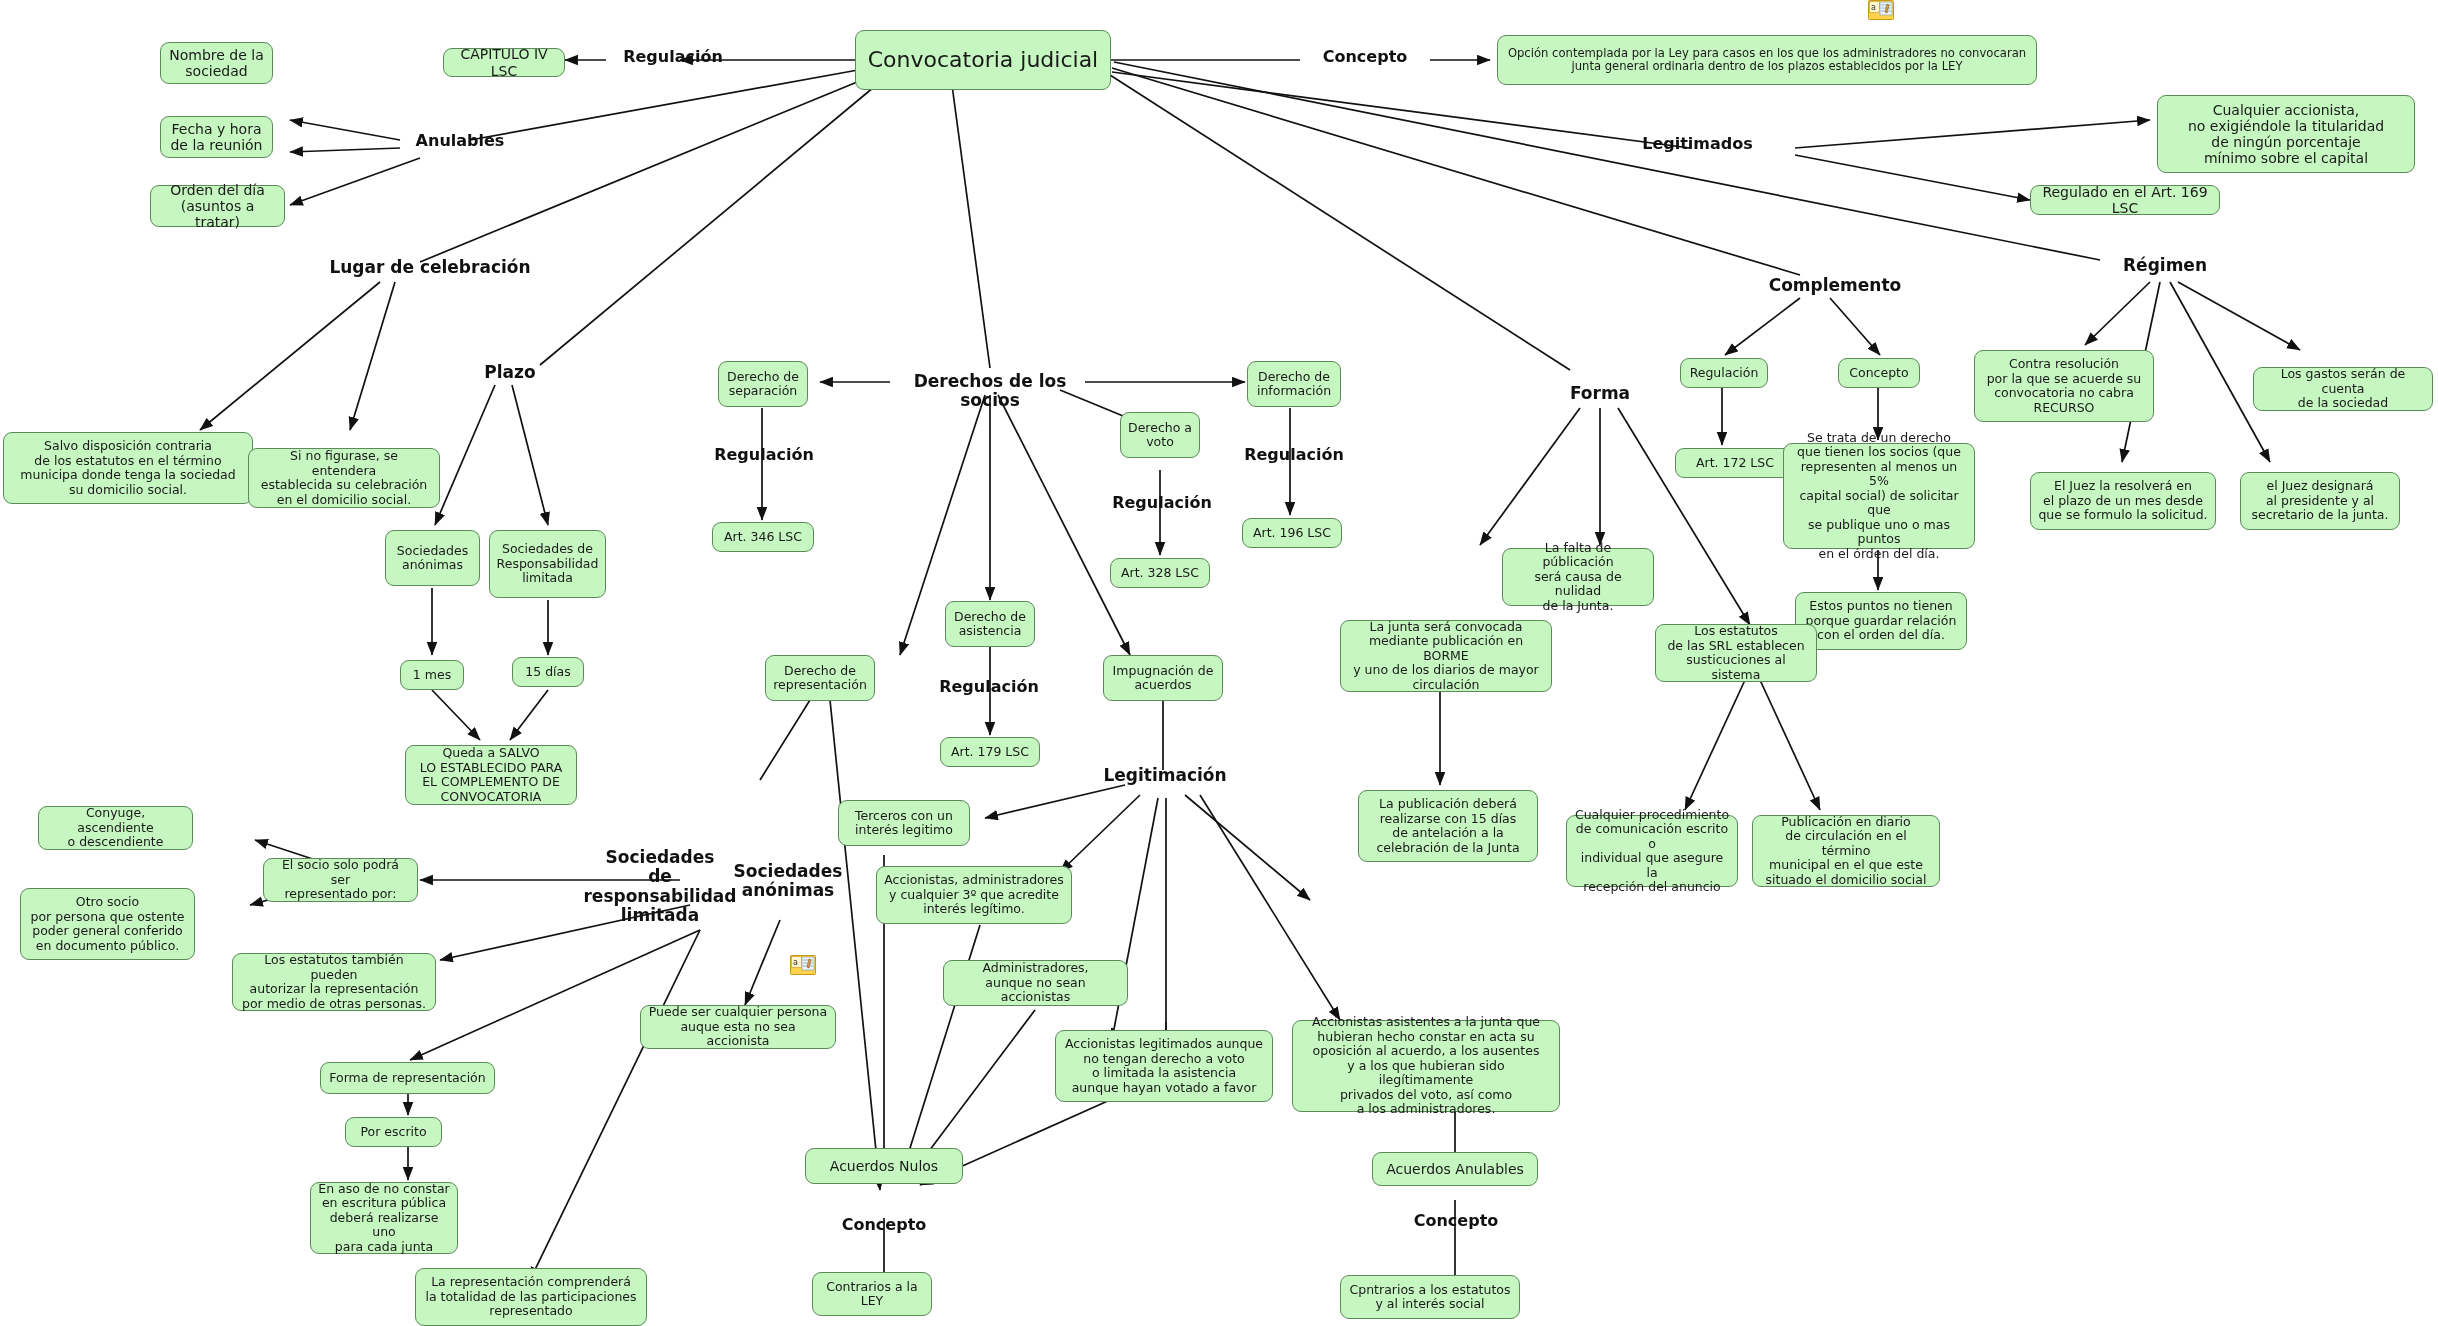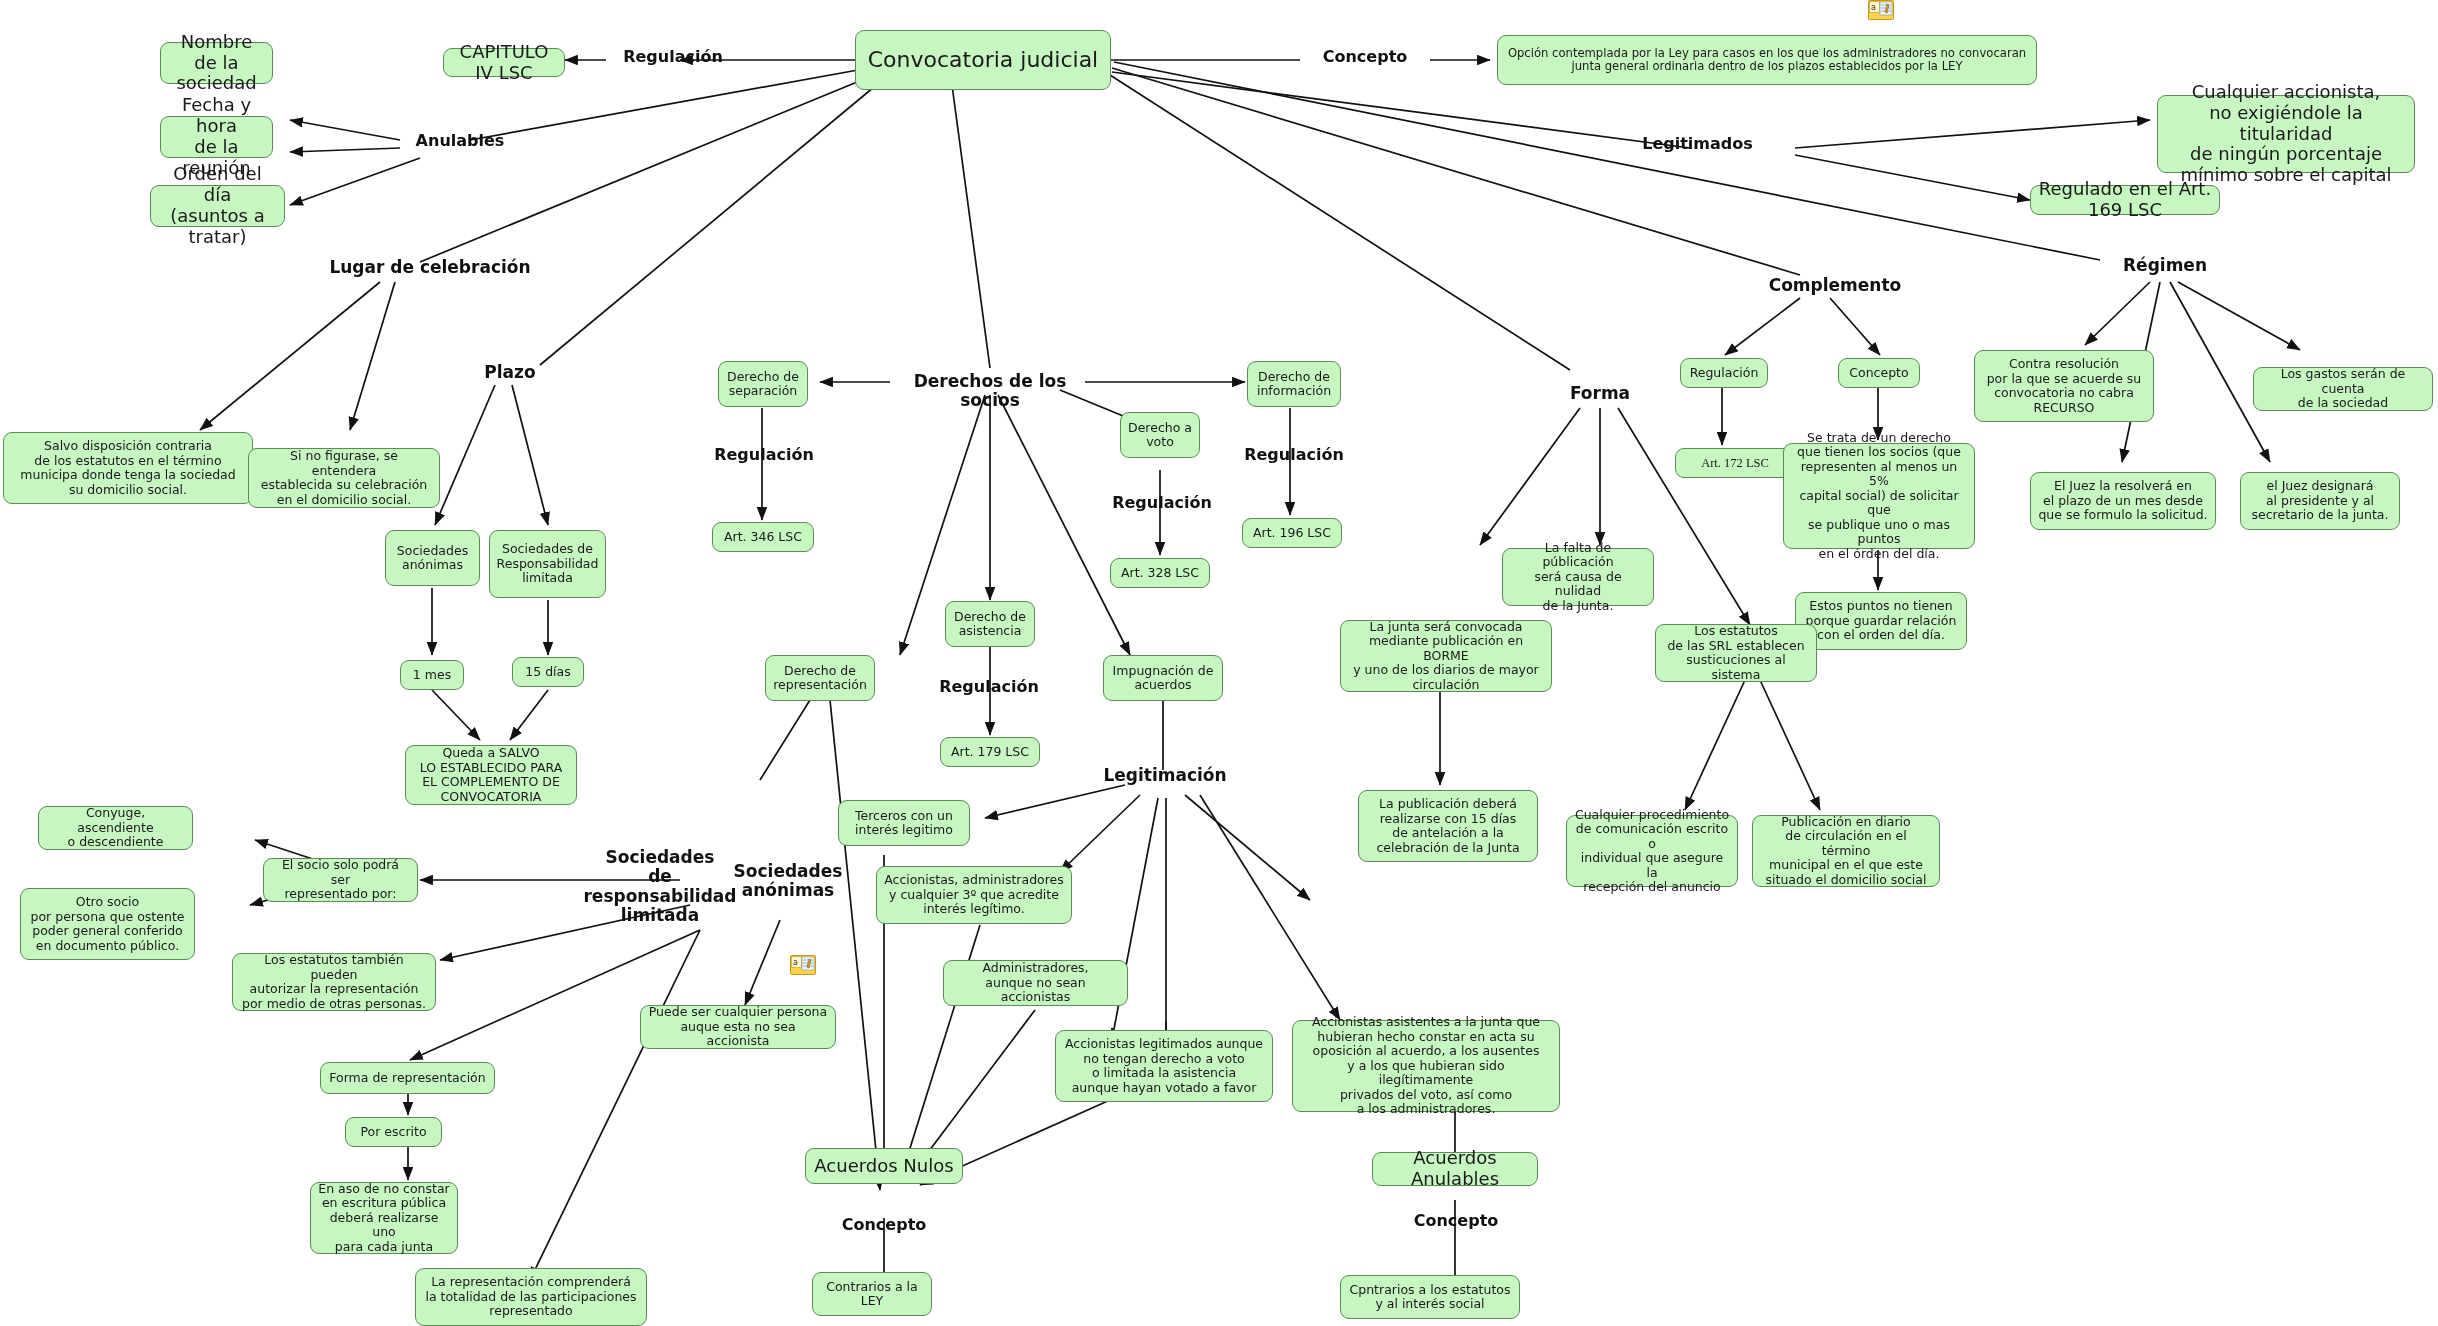--- a/index.html
+++ b/index.html
@@ -15,21 +15,21 @@
     border-radius:9px;
     color:#1a1a1a;
     display:flex;align-items:center;justify-content:center;
     text-align:center;
     line-height:1.16;
     padding:4px 7px;
     font-size:15px;
     box-shadow:0 0 0 0 rgba(0,0,0,0);
   }
   .node span{display:block;white-space:pre-line;}
-  .node.sm{font-size:18px;}
+  .node.sm{font-size:14px;}
   .node.xs{font-size:12.5px;}
   .node.tiny{font-size:11.6px;}
 
   .linklabel{
     position:absolute;
     font-weight:bold;
     font-size:16px;
     color:#111;
     white-space:pre-line;
     text-align:center;
@@ -466,21 +466,21 @@
   <div class="linklabel big" style="left:1755px;top:276px;width:160px;"><span>Complemento</span></div>
 
   <div class="node xs" style="left:1680px;top:358px;width:88px;height:30px;">
     <span>Regulación</span>
     </div>
 
   <div class="node xs" style="left:1838px;top:358px;width:82px;height:30px;">
     <span>Concepto</span>
     </div>
 
-  <div class="node xs" style="left:1675px;top:448px;width:120px;height:30px;font-family:Liberation Serif, serif;">
+  <div class="node xs" style="left:1675px;top:448px;width:120px;height:30px;">
     <span>Art. 172 LSC</span>
     </div>
 
   <div class="node xs" style="left:1783px;top:443px;width:192px;height:106px;">
     <span>Se trata de un derecho
 que tienen los socios (que
 representen al menos un 5%
 capital social) de solicitar que
 se publique uno o mas puntos
 en el órden del día.</span>

